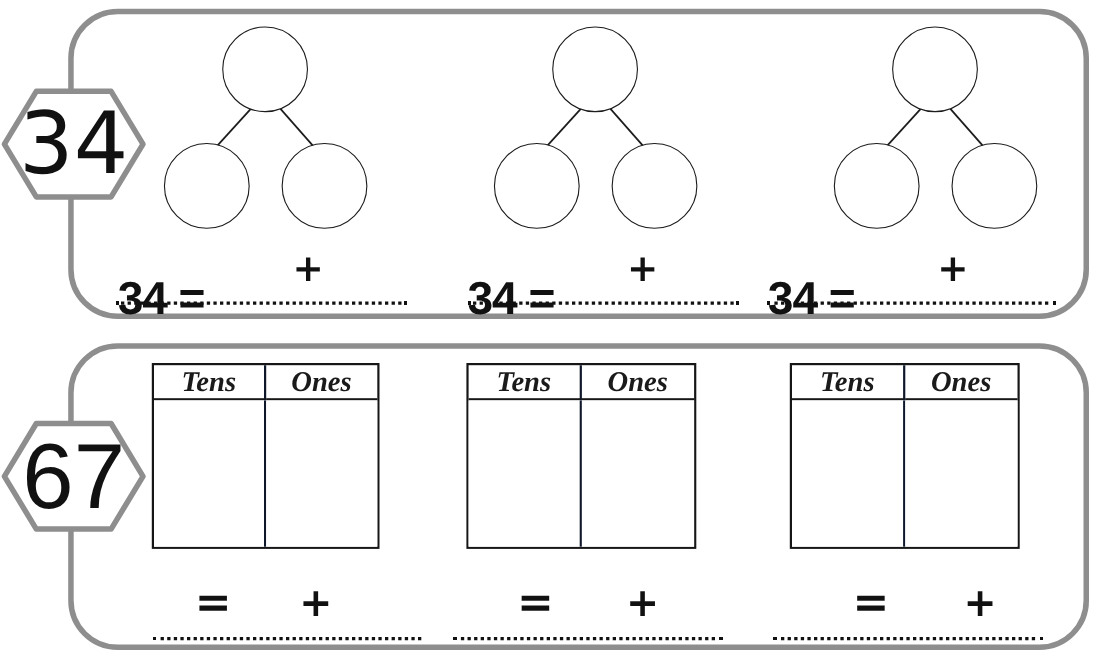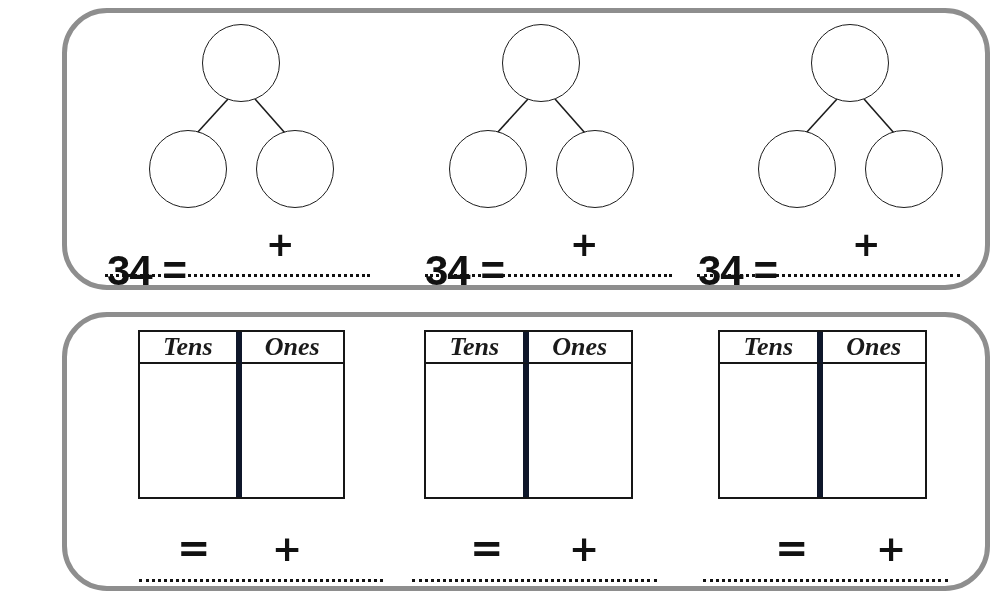--- a/index.html
+++ b/index.html
@@ -46,39 +46,51 @@
   #dots-b2{left:412px;top:577px;width:245px;}
   #dots-b3{left:703px;top:577px;width:245px;}
 
   
   .pvtable{position:absolute;top:330px;height:169px;border:2px solid #161616;background:#fff;
            display:grid;grid-template-columns:1fr 1fr;grid-template-rows:32px 1fr;}
   #pvt1{left:138px;width:207px;} #pvt2{left:424px;width:209px;} #pvt3{left:718px;width:209px;}
   .pv-h{display:flex;align-items:center;justify-content:center;
         font-family:"Liberation Serif",serif;font-style:italic;font-weight:600;font-size:26px;
         border-bottom:2px solid #161616;color:#1a1a1a;}
-  .pv-c1{border-right:6px solid #0f172a;font-style:italic;}
+  .pv-c1{border-right:2px solid #0f172a;font-style:italic;}
   .pv-cell{background:#fff;}
 
   
   .eq-eq{position:absolute;top:528px;font-size:40px;line-height:40px;font-weight:bold;}
   #beq1{left:177px;} #beq2{left:470px;} #beq3{left:775px;}
   .eq-plus-bot{position:absolute;top:531px;font-size:36px;line-height:36px;font-weight:bold;}
   #bpx1{left:272px;} #bpx2{left:569px;} #bpx3{left:876px;}
 </style>
 </head>
 <body>
 
 <div class="canvas">
 
   <div class="panel" id="panel-top"></div>
 
   <div class="panel" id="panel-bottom"></div>
 
+  <div class="hexwrap" id="hex34">
+    <svg width="134" height="104" viewBox="0 0 134 104">
+      <polygon points="4,52 33,4 101,4 130,52 101,100 33,100" fill="#ffffff" stroke="#8e8e8e" stroke-width="5" stroke-linejoin="round"></polygon>
+    </svg>
+    <div class="hexlabel">34</div>
+  </div>
 
+  <div class="hexwrap" id="hex67">
+    <svg width="134" height="104" viewBox="0 0 134 104">
+      <polygon points="4,52 33,4 101,4 130,52 101,100 33,100" fill="#ffffff" stroke="#8e8e8e" stroke-width="5" stroke-linejoin="round"></polygon>
+    </svg>
+    <div class="hexlabel">67</div>
+  </div>
 
   <div class="bond" id="bond1">
     <svg width="186" height="186" viewBox="0 0 186 186">
       <line x1="80" y1="75" x2="49" y2="109" stroke="#1c1c1c" stroke-width="1.6"></line>
       <line x1="107" y1="75" x2="137" y2="109" stroke="#1c1c1c" stroke-width="1.6"></line>
     </svg>
     <div class="bcircle bc-top"></div>
     <div class="bcircle bc-left"></div>
     <div class="bcircle bc-right"></div>
   </div>

